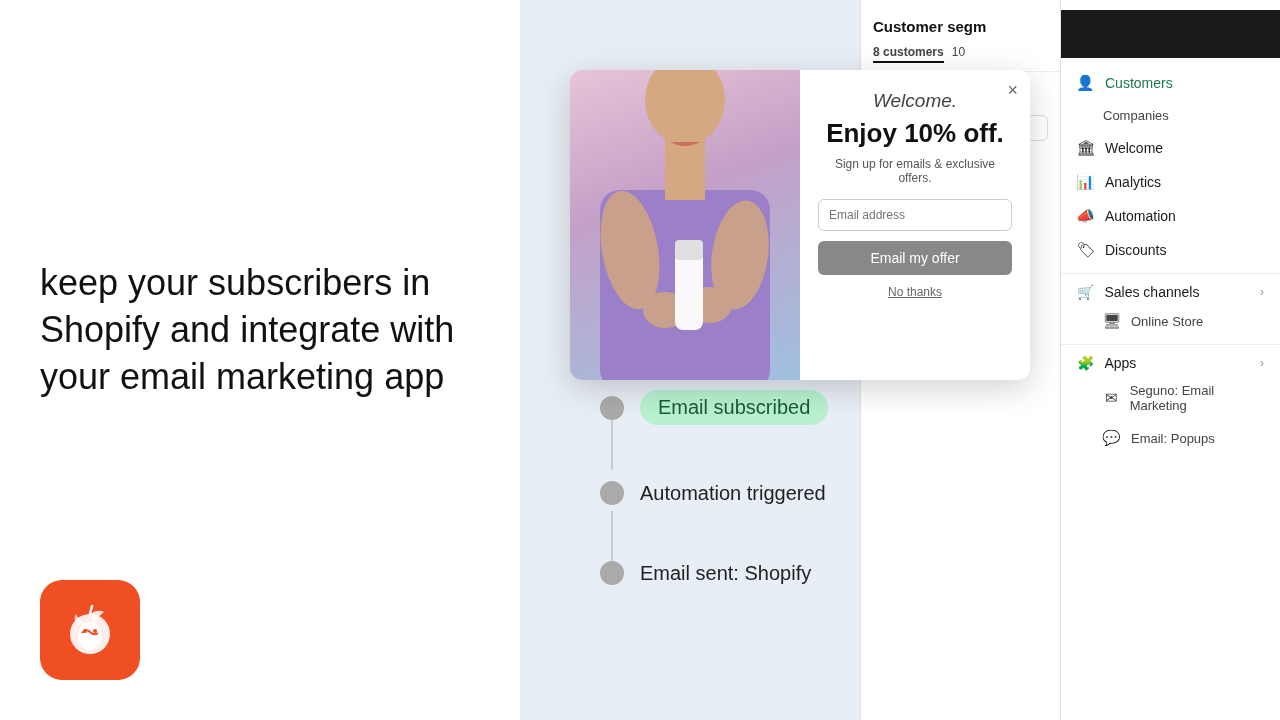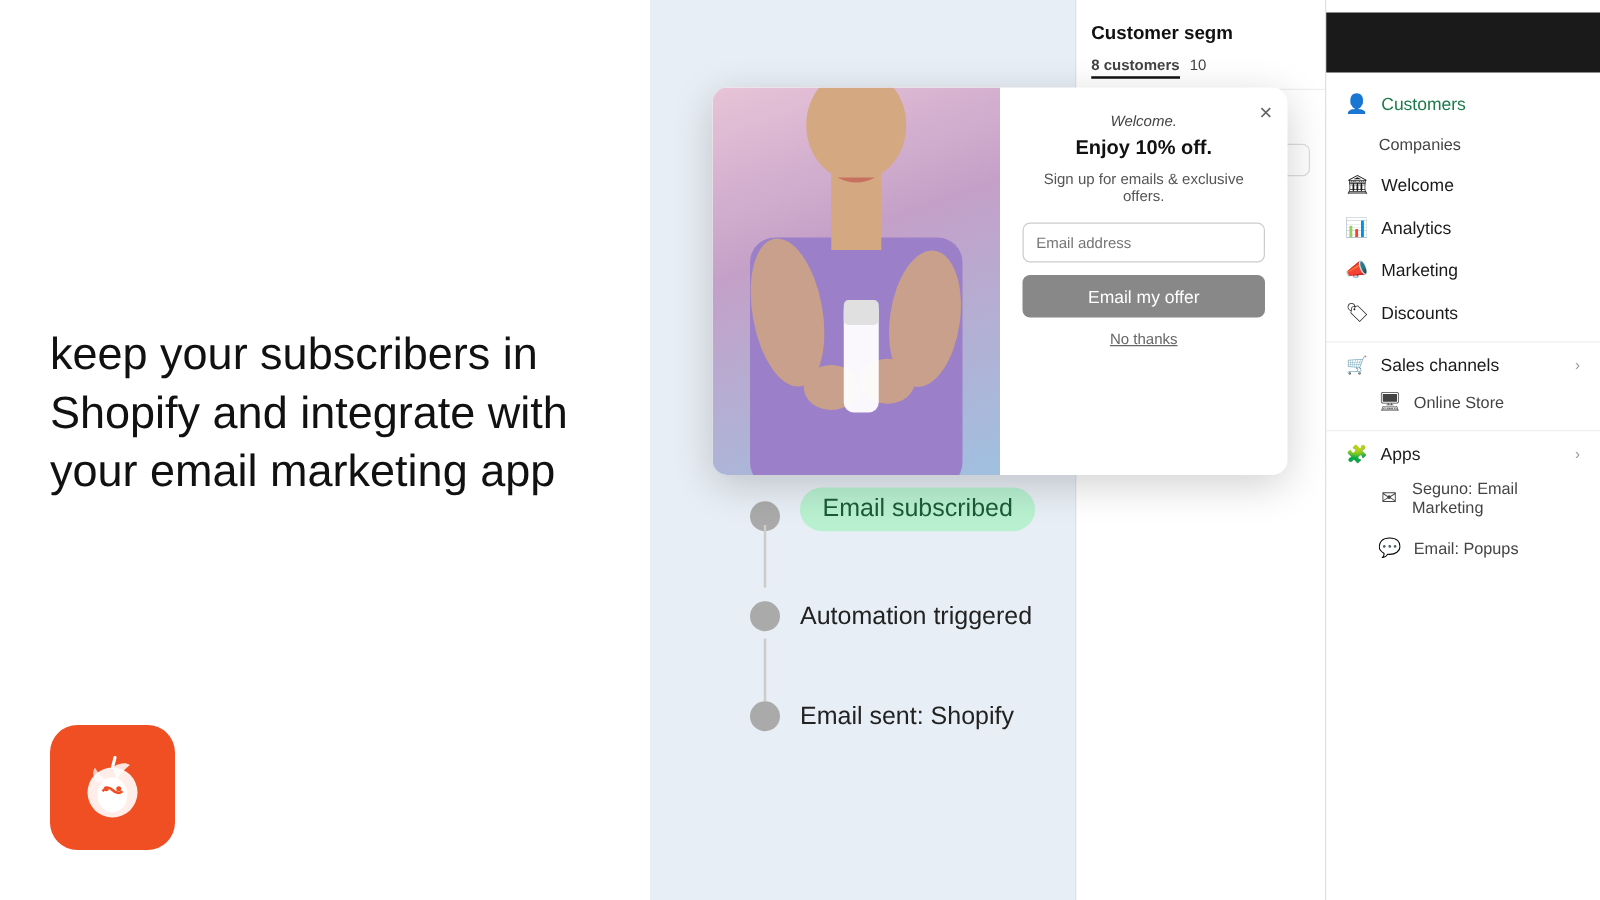--- a/index.html
+++ b/index.html
@@ -204,21 +204,21 @@
 
     
     .flow-container {
       position: absolute;
       left: 80px;
       top: 390px;
       z-index: 3;
     }
     .flow-step {
       display: flex;
-      align-items: flex-end;
+      align-items: center;
       margin-bottom: 56px;
       gap: 16px;
       position: relative;
     }
     .flow-step::before {
       content: '';
       position: absolute;
       left: 11px;
       top: 30px;
       width: 2px;
@@ -284,27 +284,27 @@
       position: absolute;
       top: 10px;
       right: 12px;
       font-size: 18px;
       color: #666;
       cursor: pointer;
       z-index: 11;
     }
     .modal-welcome {
       font-style: italic;
-      font-size: 12px;
+      font-size: 19px;
       color: #444;
       margin-bottom: 6px;
       text-align: center;
     }
     .modal-headline {
-      font-size: 16px;
+      font-size: 26px;
       font-weight: 700;
       color: #111;
       text-align: center;
       margin-bottom: 8px;
     }
     .modal-subtext {
       font-size: 12px;
       color: #555;
       text-align: center;
       margin-bottom: 14px;
@@ -464,21 +464,21 @@
       <span>Welcome</span>
     </div>
 
     <div class="sidebar-item">
       <span class="icon">📊</span>
       <span>Analytics</span>
     </div>
 
     <div class="sidebar-item">
       <span class="icon">📣</span>
-      <span>Marketing</span>
+      <span>Automation</span>
     </div>
 
     <div class="sidebar-item">
       <span class="icon">🏷</span>
       <span>Discounts</span>
     </div>
 
     <div class="sidebar-divider"></div>
 
     <div class="sidebar-item-row">

